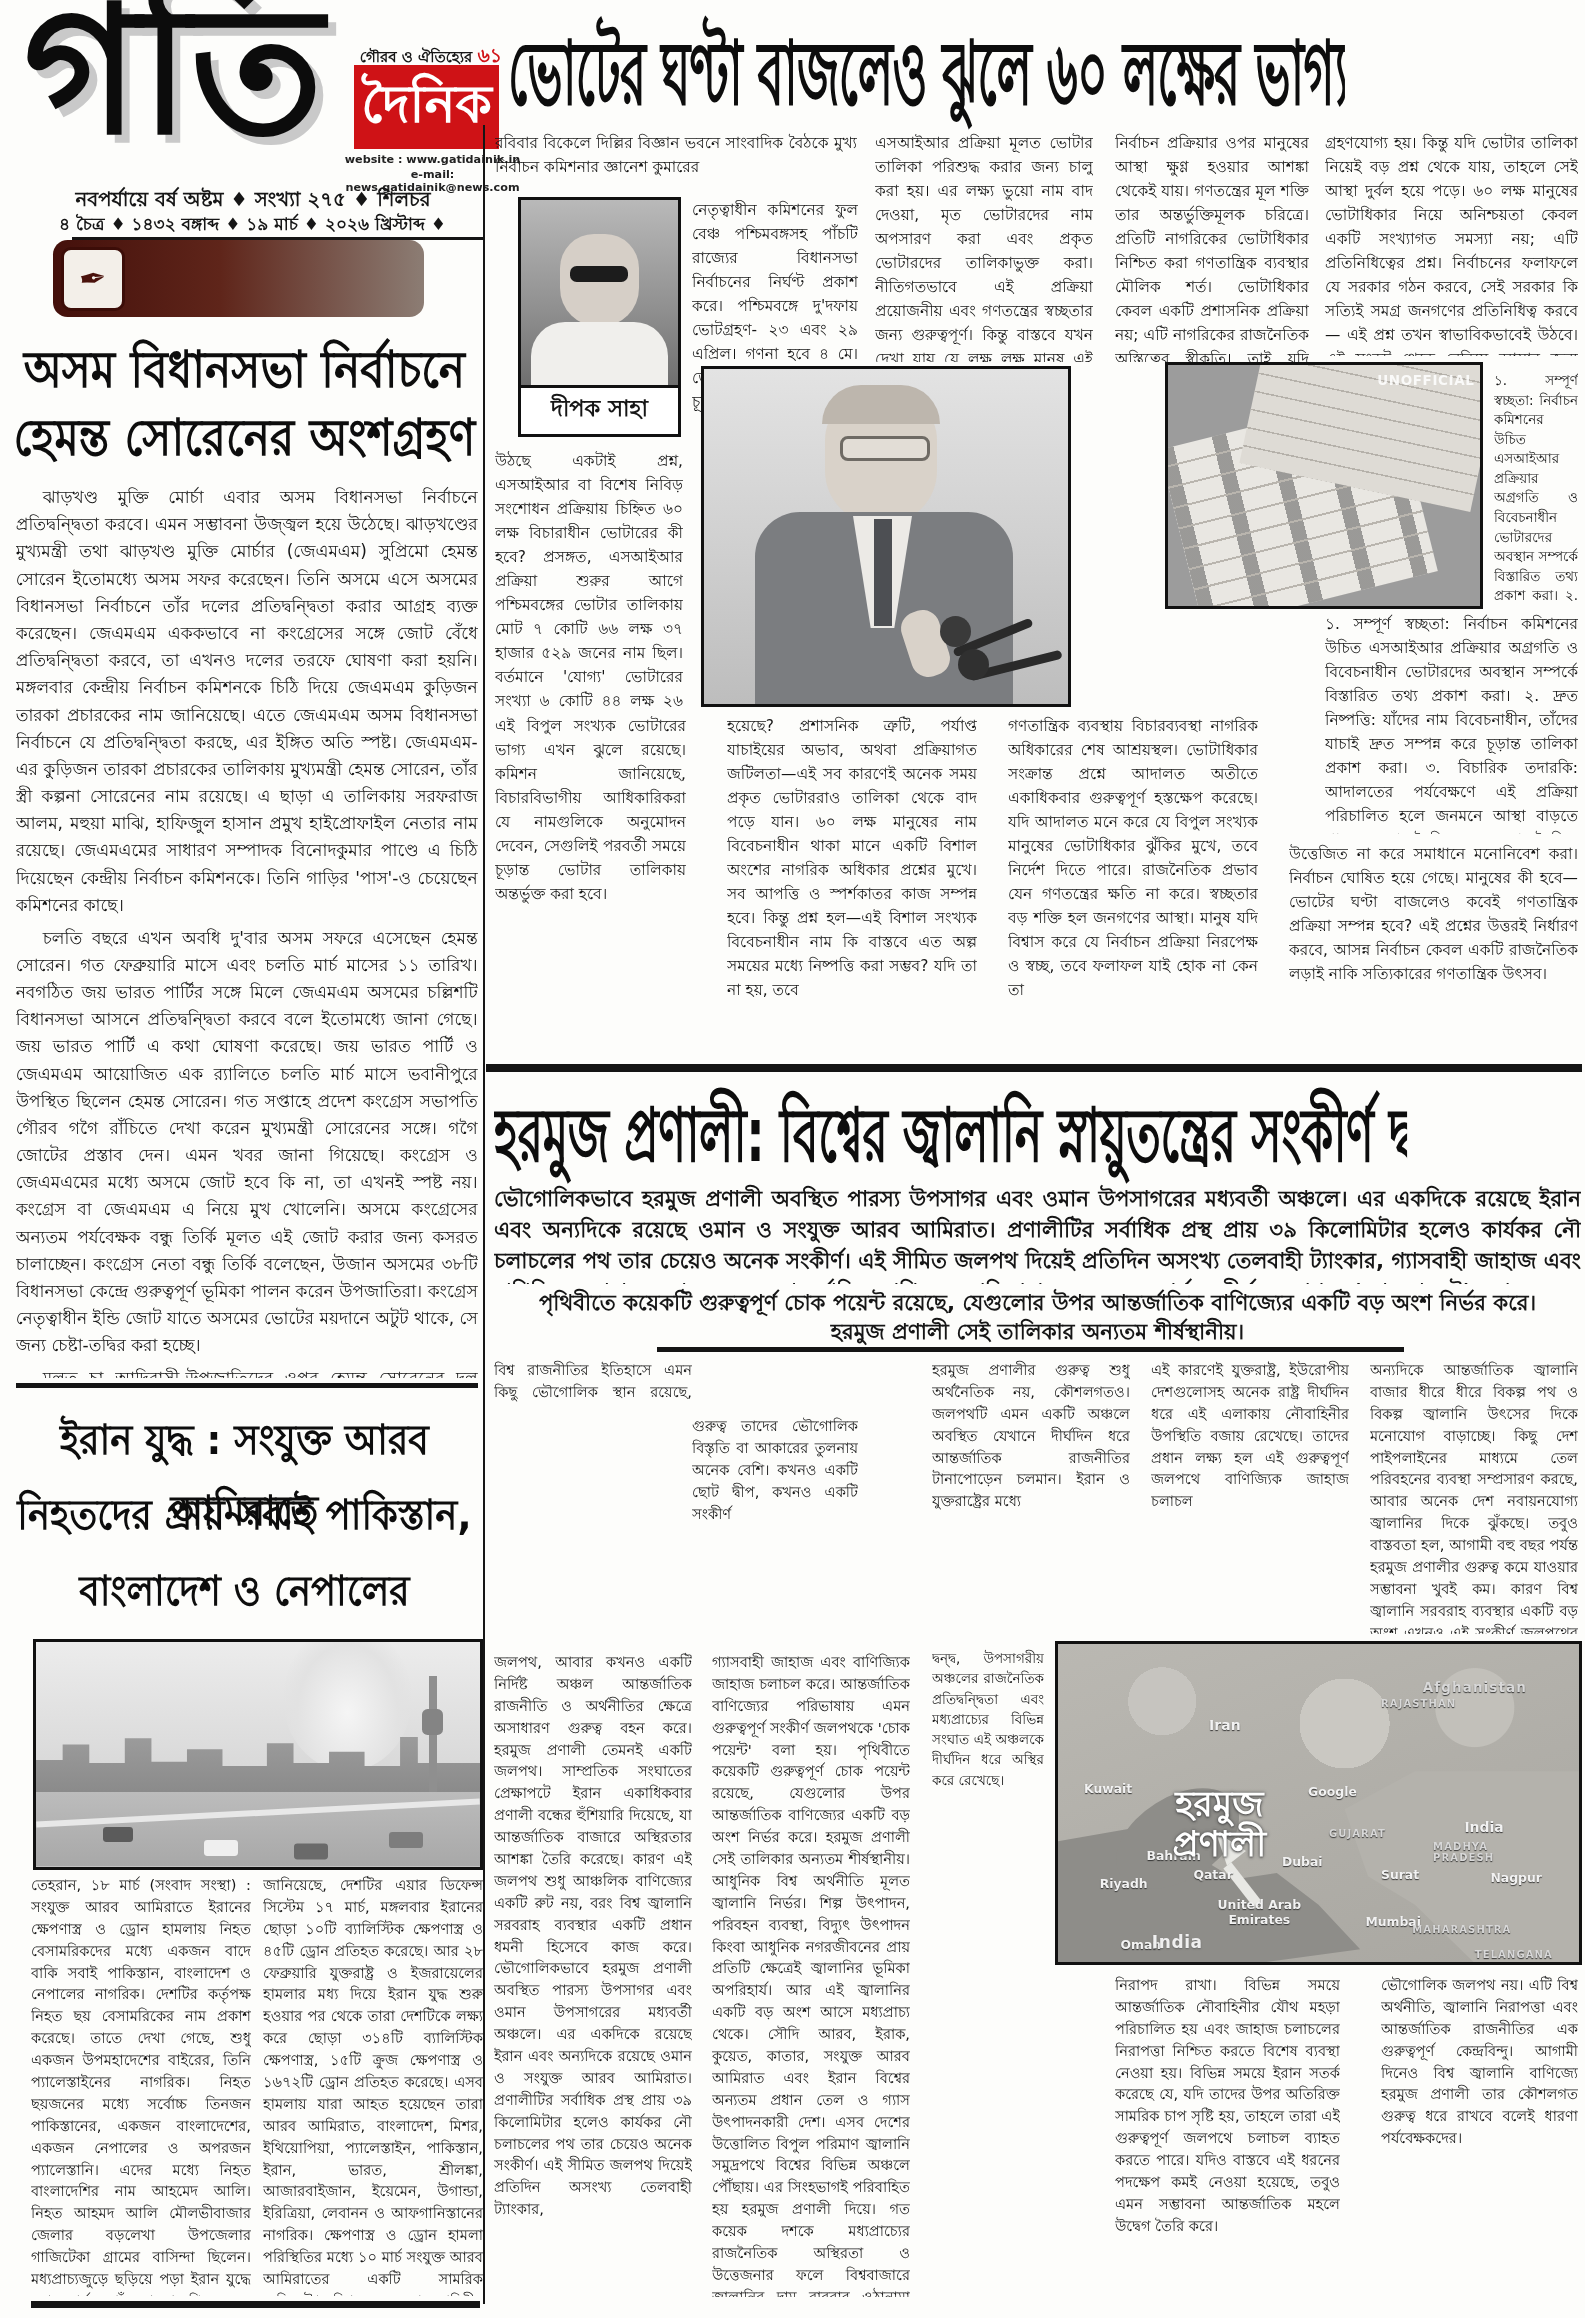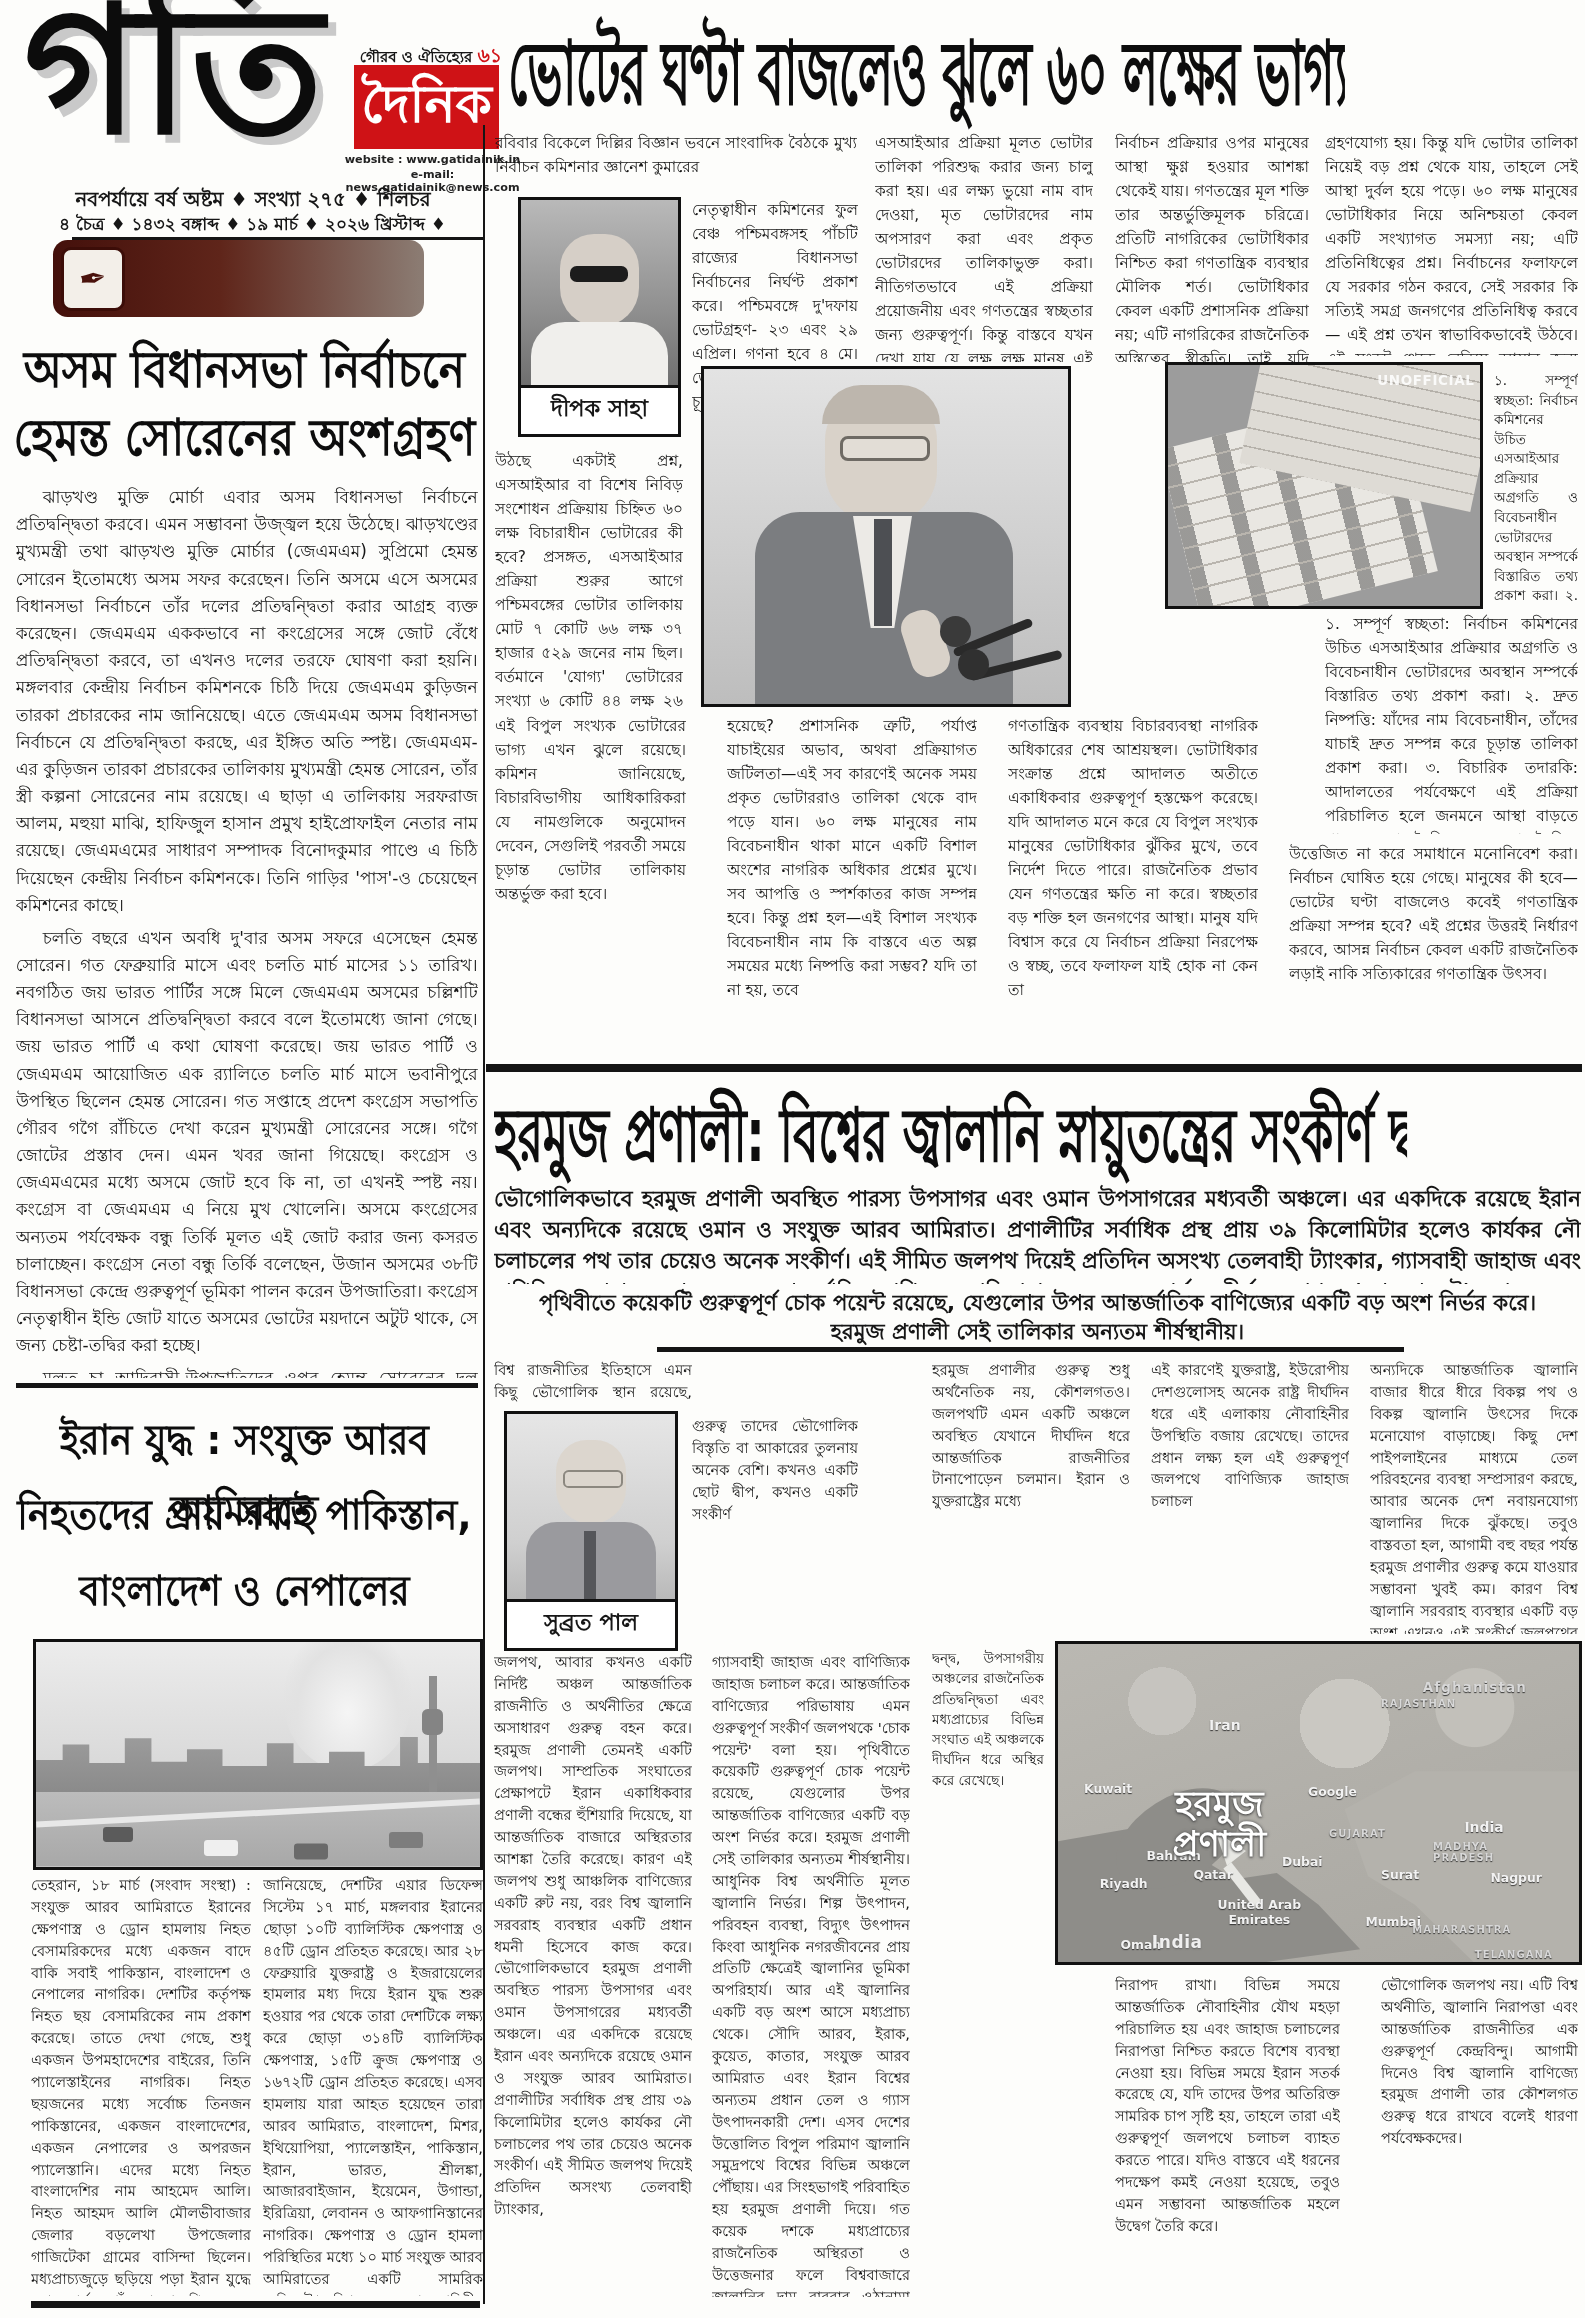--- a/index.html
+++ b/index.html
@@ -139,29 +139,20 @@
 
   <div class="abs headline nowrap" style="left:494px;top:1079px;width:1087px;height:98px;font-size:55px;
               transform:scale(0.84,1.35);transform-origin:left top;letter-spacing:-0.6px;">হরমুজ প্রণালী: বিশ্বের জ্বালানি স্নায়ুতন্ত্রের সংকীর্ণ দ্বার</div>
 
   <div class="abs" style="left:494px;top:1184px;width:1087px;height:100px;font-size:21.3px;font-weight:700;line-height:1.45;text-align:justify;overflow:hidden;">ভৌগোলিকভাবে হরমুজ প্রণালী অবস্থিত পারস্য উপসাগর এবং ওমান উপসাগরের মধ্যবর্তী অঞ্চলে। এর একদিকে রয়েছে ইরান এবং অন্যদিকে রয়েছে ওমান ও সংযুক্ত আরব আমিরাত। প্রণালীটির সর্বাধিক প্রস্থ প্রায় ৩৯ কিলোমিটার হলেও কার্যকর নৌ চলাচলের পথ তার চেয়েও অনেক সংকীর্ণ। এই সীমিত জলপথ দিয়েই প্রতিদিন অসংখ্য তেলবাহী ট্যাংকার, গ্যাসবাহী জাহাজ এবং বাণিজ্যিক জাহাজ চলাচল করে। আন্তর্জাতিক বাণিজ্যের পরিভাষায় এমন গুরুত্বপূর্ণ সংকীর্ণ জলপথকে 'চোক পয়েন্ট' বলা হয়।</div>
   <div class="abs" style="left:494px;top:1286px;width:1087px;text-align:center;font-size:21.3px;font-weight:700;white-space:nowrap;overflow:hidden;">পৃথিবীতে কয়েকটি গুরুত্বপূর্ণ চোক পয়েন্ট রয়েছে, যেগুলোর উপর আন্তর্জাতিক বাণিজ্যের একটি বড় অংশ নির্ভর করে।</div>
   <div class="abs" style="left:494px;top:1315px;width:1087px;text-align:center;font-size:21.3px;font-weight:700;">হরমুজ প্রণালী সেই তালিকার অন্যতম শীর্ষস্থানীয়।</div>
   <div class="abs rule" style="left:657px;top:1347px;width:747px;height:4.5px;"></div>
 
   <div class="abs body-text-sm" style="left:494px;top:1359px;width:198px;height:49px;">বিশ্ব রাজনীতির ইতিহাসে এমন কিছু ভৌগোলিক স্থান রয়েছে, যেগুলোর</div>
-  <div class="abs byline-box" style="left:504px;top:1411px;width:168px;">
-    <div style="height:185px;background:linear-gradient(180deg,#e6e6e6 0%,#cfcfcf 70%,#b9b9b9 100%);position:relative;overflow:hidden;">
-      <div style="position:absolute;left:49px;top:26px;width:70px;height:84px;background:#dcd6ce;border-radius:31px 31px 35px 35px;"></div>
-      <div style="position:absolute;left:56px;top:56px;width:56px;height:13.5px;border:2.2px solid #8c8880;border-radius:5.6px;"></div>
-      <div style="position:absolute;left:19px;top:108px;width:130px;height:79px;background:#9a9a9e;border-radius:31px 31px 0 0;"></div>
-      <div style="position:absolute;left:77px;top:117px;width:12.4px;height:69px;background:#55565a;"></div>
-    </div>
-    <div class="byline-name">সুব্রত পাল</div>
-  </div>
   <div class="abs body-text-sm" style="left:692px;top:1415px;width:166px;height:219px;">গুরুত্ব তাদের ভৌগোলিক বিস্তৃতি বা আকারের তুলনায় অনেক বেশি। কখনও একটি ছোট দ্বীপ, কখনও একটি সংকীর্ণ</div>
   <div class="abs body-text-sm" style="left:494px;top:1651px;width:198px;height:646px;">জলপথ, আবার কখনও একটি নির্দিষ্ট অঞ্চল আন্তর্জাতিক রাজনীতি ও অর্থনীতির ক্ষেত্রে অসাধারণ গুরুত্ব বহন করে। হরমুজ প্রণালী তেমনই একটি জলপথ। সাম্প্রতিক সংঘাতের প্রেক্ষাপটে ইরান একাধিকবার প্রণালী বন্ধের হুঁশিয়ারি দিয়েছে, যা আন্তর্জাতিক বাজারে অস্থিরতার আশঙ্কা তৈরি করেছে। কারণ এই জলপথ শুধু আঞ্চলিক বাণিজ্যের একটি রুট নয়, বরং বিশ্ব জ্বালানি সরবরাহ ব্যবস্থার একটি প্রধান ধমনী হিসেবে কাজ করে। ভৌগোলিকভাবে হরমুজ প্রণালী অবস্থিত পারস্য উপসাগর এবং ওমান উপসাগরের মধ্যবর্তী অঞ্চলে। এর একদিকে রয়েছে ইরান এবং অন্যদিকে রয়েছে ওমান ও সংযুক্ত আরব আমিরাত। প্রণালীটির সর্বাধিক প্রস্থ প্রায় ৩৯ কিলোমিটার হলেও কার্যকর নৌ চলাচলের পথ তার চেয়েও অনেক সংকীর্ণ। এই সীমিত জলপথ দিয়েই প্রতিদিন অসংখ্য তেলবাহী ট্যাংকার,</div>
 
   <div class="abs body-text-sm" style="left:712px;top:1651px;width:198px;height:646px;">গ্যাসবাহী জাহাজ এবং বাণিজ্যিক জাহাজ চলাচল করে। আন্তর্জাতিক বাণিজ্যের পরিভাষায় এমন গুরুত্বপূর্ণ সংকীর্ণ জলপথকে 'চোক পয়েন্ট' বলা হয়। পৃথিবীতে কয়েকটি গুরুত্বপূর্ণ চোক পয়েন্ট রয়েছে, যেগুলোর উপর আন্তর্জাতিক বাণিজ্যের একটি বড় অংশ নির্ভর করে। হরমুজ প্রণালী সেই তালিকার অন্যতম শীর্ষস্থানীয়। আধুনিক বিশ্ব অর্থনীতি মূলত জ্বালানি নির্ভর। শিল্প উৎপাদন, পরিবহন ব্যবস্থা, বিদ্যুৎ উৎপাদন কিংবা আধুনিক নগরজীবনের প্রায় প্রতিটি ক্ষেত্রেই জ্বালানির ভূমিকা অপরিহার্য। আর এই জ্বালানির একটি বড় অংশ আসে মধ্যপ্রাচ্য থেকে। সৌদি আরব, ইরাক, কুয়েত, কাতার, সংযুক্ত আরব আমিরাত এবং ইরান বিশ্বের অন্যতম প্রধান তেল ও গ্যাস উৎপাদনকারী দেশ। এসব দেশের উত্তোলিত বিপুল পরিমাণ জ্বালানি সমুদ্রপথে বিশ্বের বিভিন্ন অঞ্চলে পৌঁছায়। এর সিংহভাগই পরিবাহিত হয় হরমুজ প্রণালী দিয়ে। গত কয়েক দশকে মধ্যপ্রাচ্যের রাজনৈতিক অস্থিরতা ও উত্তেজনার ফলে বিশ্ববাজারে জ্বালানির দাম বারবার ওঠানামা করেছে।</div>
 
   <div class="abs body-text-sm" style="left:932px;top:1359px;width:198px;height:275px;">হরমুজ প্রণালীর গুরুত্ব শুধু অর্থনৈতিক নয়, কৌশলগতও। জলপথটি এমন একটি অঞ্চলে অবস্থিত যেখানে দীর্ঘদিন ধরে আন্তর্জাতিক রাজনীতির টানাপোড়েন চলমান। ইরান ও যুক্তরাষ্ট্রের মধ্যে</div>
   <div class="abs body-text-sm" style="left:932px;top:1648px;width:112px;height:314px;font-size:13.5px;">দ্বন্দ্ব, উপসাগরীয় অঞ্চলের রাজনৈতিক প্রতিদ্বন্দ্বিতা এবং মধ্যপ্রাচ্যের বিভিন্ন সংঘাত এই অঞ্চলকে দীর্ঘদিন ধরে অস্থির করে রেখেছে।</div>
 
   <div class="abs body-text-sm" style="left:1151px;top:1359px;width:198px;height:275px;">এই কারণেই যুক্তরাষ্ট্র, ইউরোপীয় দেশগুলোসহ অনেক রাষ্ট্র দীর্ঘদিন ধরে এই এলাকায় নৌবাহিনীর উপস্থিতি বজায় রেখেছে। তাদের প্রধান লক্ষ্য হল এই গুরুত্বপূর্ণ জলপথে বাণিজ্যিক জাহাজ চলাচল</div>
   <div class="abs body-text-sm" style="left:1115px;top:1974px;width:225px;height:326px;">নিরাপদ রাখা। বিভিন্ন সময়ে আন্তর্জাতিক নৌবাহিনীর যৌথ মহড়া পরিচালিত হয় এবং জাহাজ চলাচলের নিরাপত্তা নিশ্চিত করতে বিশেষ ব্যবস্থা নেওয়া হয়। বিভিন্ন সময়ে ইরান সতর্ক করেছে যে, যদি তাদের উপর অতিরিক্ত সামরিক চাপ সৃষ্টি হয়, তাহলে তারা এই গুরুত্বপূর্ণ জলপথে চলাচল ব্যাহত করতে পারে। যদিও বাস্তবে এই ধরনের পদক্ষেপ কমই নেওয়া হয়েছে, তবুও এমন সম্ভাবনা আন্তর্জাতিক মহলে উদ্বেগ তৈরি করে।</div>

